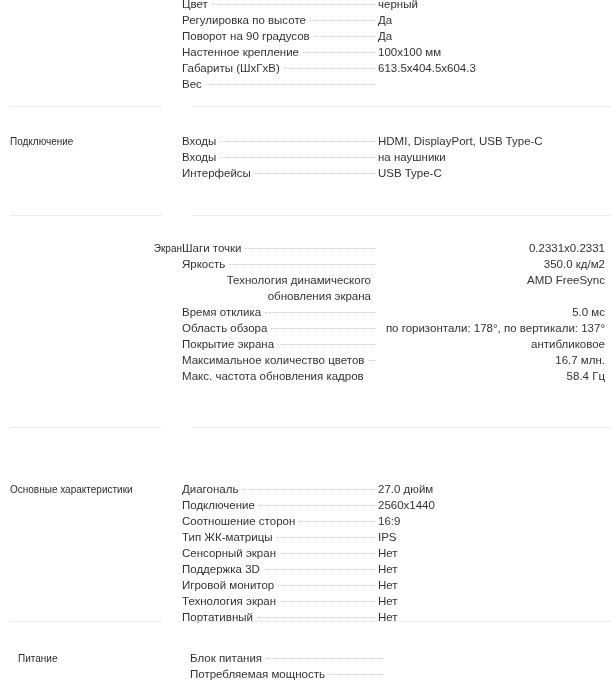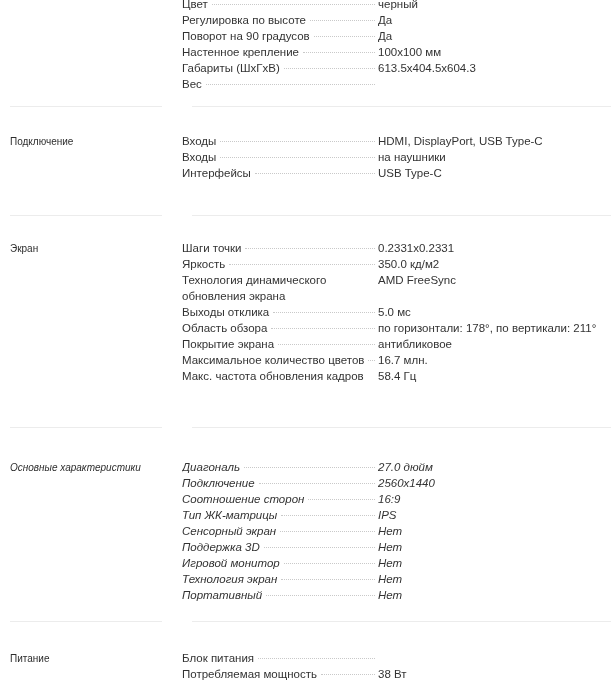--- a/index.html
+++ b/index.html
@@ -186,21 +186,21 @@
             </div>
             <div class="spec-value">USB Type-C</div>
           </div>
         </div>
       </div>
       <div class="divider" style="position: absolute; left: 0px; right: 0px; top: 215px;">
         <span class="seg-left"></span>
         <span class="seg-gap"></span>
         <span class="seg-right"></span>
       </div>
-      <div class="section" style="position: absolute; left: 0px; right: 0px; top: 240px;">
+      <div class="section" style="position: absolute; left: 0px; right: 0px; top: 240px; text-align: right;">
         <div class="section-title">Экран</div>
         <div class="section-body">
           <div class="spec-row">
             <div class="spec-label-wrap">
               <span class="spec-label">Шаги точки</span>
               <span class="dots"></span>
             </div>
             <div class="spec-value">0.2331x0.2331</div>
           </div>
           <div class="spec-row">
@@ -212,31 +212,31 @@
           </div>
           <div class="spec-row">
             <div class="spec-label-wrap">
               <span class="spec-label">Технология динамического обновления экрана</span>
               <span class="dots"></span>
             </div>
             <div class="spec-value">AMD FreeSync</div>
           </div>
           <div class="spec-row">
             <div class="spec-label-wrap">
-              <span class="spec-label">Выходы отклика</span>
+              <span class="spec-label">Время отклика</span>
               <span class="dots"></span>
             </div>
             <div class="spec-value">5.0 мс</div>
           </div>
           <div class="spec-row">
             <div class="spec-label-wrap">
               <span class="spec-label">Область обзора</span>
               <span class="dots"></span>
             </div>
-            <div class="spec-value">по горизонтали: 178°, по вертикали: 211°</div>
+            <div class="spec-value">по горизонтали: 178°, по вертикали: 137°</div>
           </div>
           <div class="spec-row">
             <div class="spec-label-wrap">
               <span class="spec-label">Покрытие экрана</span>
               <span class="dots"></span>
             </div>
             <div class="spec-value">антибликовое</div>
           </div>
           <div class="spec-row">
             <div class="spec-label-wrap">
@@ -251,21 +251,21 @@
             </div>
             <div class="spec-value">58.4 Гц</div>
           </div>
         </div>
       </div>
       <div class="divider" style="position: absolute; left: 0px; right: 0px; top: 427px;">
         <span class="seg-left"></span>
         <span class="seg-gap"></span>
         <span class="seg-right"></span>
       </div>
-      <div class="section" style="position: absolute; left: 0px; right: 0px; top: 459px; font-style: italic;">
+      <div class="section" style="position: absolute; left: 0px; right: 0px; top: 481px;">
         <div class="section-title">Основные характеристики</div>
         <div class="section-body">
           <div class="spec-row">
             <div class="spec-label-wrap">
               <span class="spec-label">Диагональ</span>
               <span class="dots"></span>
             </div>
             <div class="spec-value">27.0 дюйм</div>
           </div>
           <div class="spec-row">
@@ -324,32 +324,31 @@
             </div>
             <div class="spec-value">Нет</div>
           </div>
         </div>
       </div>
       <div class="divider" style="position: absolute; left: 0px; right: 0px; top: 621px;">
         <span class="seg-left"></span>
         <span class="seg-gap"></span>
         <span class="seg-right"></span>
       </div>
-      <div class="section" style="position: absolute; left: 0px; right: 0px; top: 650px;">
+      <div class="section" style="position: absolute; left: 8px; right: 0px; top: 650px;">
         <div class="section-title">Питание</div>
         <div class="section-body">
           <div class="spec-row">
             <div class="spec-label-wrap">
               <span class="spec-label">Блок питания</span>
               <span class="dots"></span>
             </div>
           </div>
           <div class="spec-row">
             <div class="spec-label-wrap">
               <span class="spec-label">Потребляемая мощность</span>
               <span class="dots"></span>
             </div>
-            <div class="spec-value">38 Вт</div>
           </div>
         </div>
       </div>
     </div>
 </div>
 
 </body></html>

